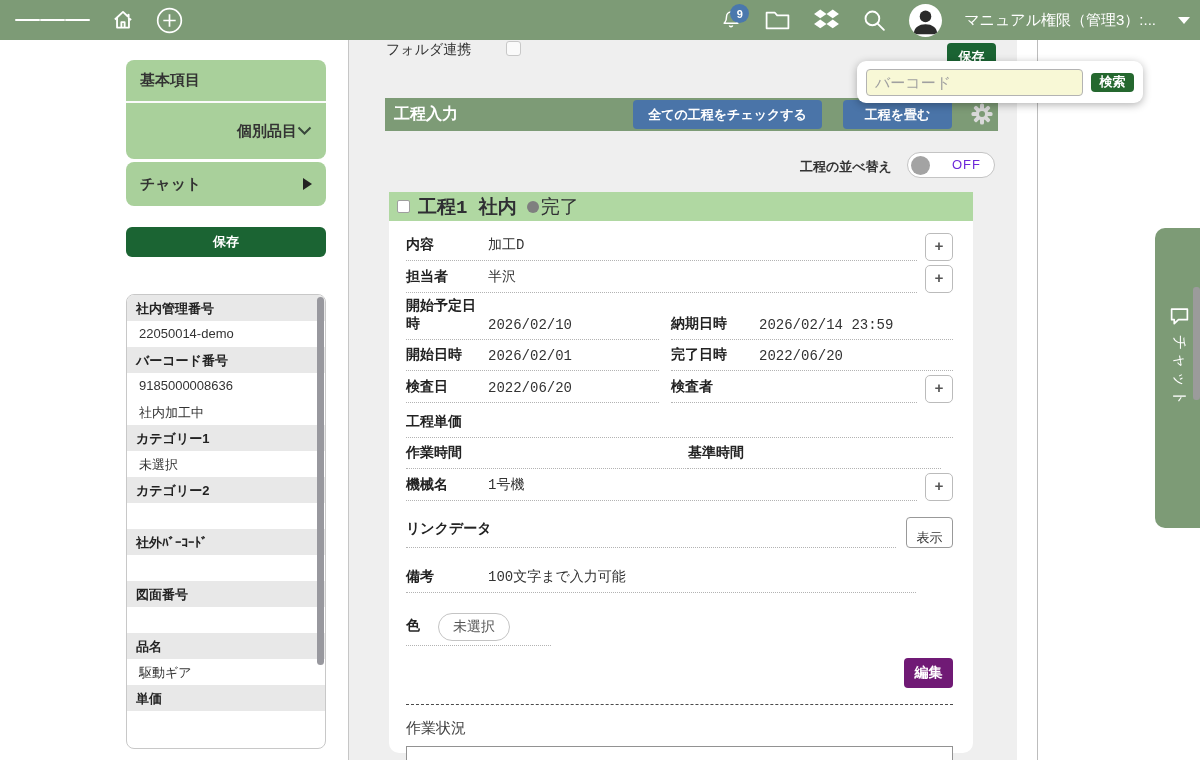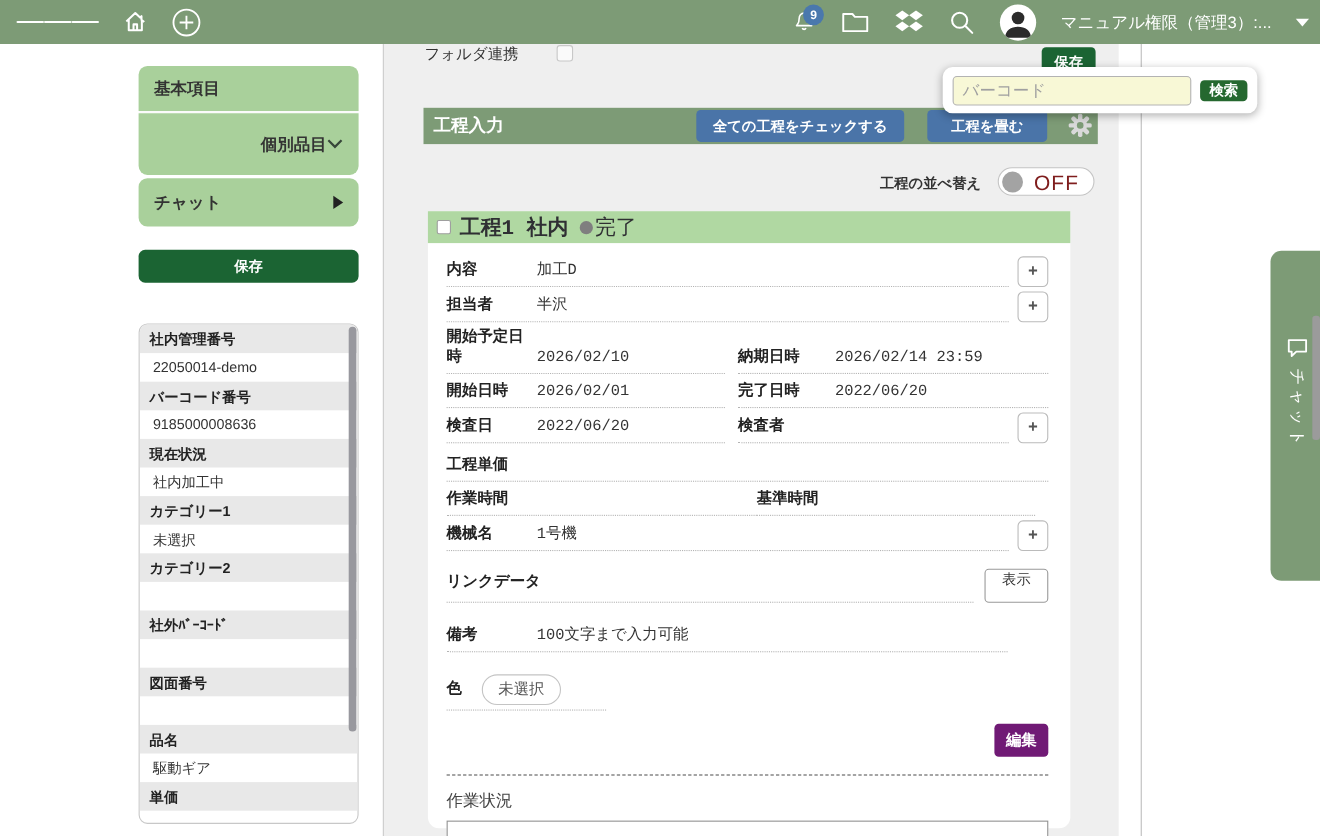--- a/index.html
+++ b/index.html
@@ -45,21 +45,21 @@
   .checkbox { display:inline-block; width:15px; height:15px; background:#fafafa;
               border:1px solid #c8c8c8; border-radius:3px; }
   .greenbar { position:absolute; left:385px; top:98px; width:613px; height:33px; background:#7d9b76;
               display:flex; align-items:center; }
   .greenbar .title { color:#fff; font-size:16px; font-weight:700; padding-left:9px; }
   .bluebtn { background:#4a74a8; border-radius:4px; color:#fff; font-size:13px; font-weight:700;
              display:flex; align-items:center; justify-content:center; cursor:pointer; }
   .toggle { position:absolute; left:907px; top:152px; width:88px; height:26px; background:#fff;
             border:1px solid #c4c4c4; border-radius:13px; cursor:pointer; }
   .knob { position:absolute; left:3px; top:2.5px; width:19px; height:19px; border-radius:50%; background:#a3a3a3; }
-  .toggle .state { position:absolute; right:13px; top:4px; font-size:19px; color:#7f1d1d; letter-spacing:1px; }
+  .toggle .state { position:absolute; right:13px; top:4px; font-size:13px; color:#6d28d9; letter-spacing:1px; }
 
   
   .popup { position:absolute; left:857px; top:61px; width:286px; height:42px; background:#fff;
            border-radius:9px; box-shadow:0 2px 8px rgba(0,0,0,.3); z-index:5;
            display:flex; align-items:center; padding:0 9px; gap:8px; }
   .bar-input { flex:1; height:27px; background:#f8f8d6; border:1px solid #b3b3b3; border-radius:4px;
                padding:0 8px; font-size:15px; color:#333; font-family:inherit; }
   .bar-input::placeholder { color:#a0a0a0; }
   .searchbtn { width:47px; height:19px; background:#25682f; border:none; border-radius:4px; color:#fff;
                font-size:13px; font-weight:700; cursor:pointer; font-family:inherit; }
@@ -79,23 +79,23 @@
   .fr { display:flex; align-items:flex-end; margin-top:4px; }
   .line { flex:1; display:flex; align-items:flex-end; border-bottom:1px dotted #b3b3b3;
           padding-bottom:6px; min-height:27px; }
   .lab { width:82px; flex:none; font-size:14px; font-weight:700; color:#222; }
   .lab.r { width:88px; }
   .val { font-size:14px; color:#333; }
   .line.l { flex:none; width:253px; margin-right:12px; }
   .plusbtn { width:28px; height:28px; flex:none; margin-left:8px; background:#fff;
              border:1px solid #bbb; border-radius:5px; font-size:15px; font-weight:700; color:#555;
              display:flex; align-items:center; justify-content:center; cursor:pointer; }
-  .showbtn { width:58px; height:31px; flex:none; margin-left:10px; background:#fff;
+  .showbtn { width:47px; height:31px; flex:none; margin-left:10px; background:#fff;
              border:1px solid #999; border-radius:4px; font-size:13px; color:#333;
-             display:flex; align-items:flex-start; justify-content:center; cursor:pointer; }
+             display:flex; align-items:flex-end; justify-content:center; cursor:pointer; }
   .pill { display:inline-flex; align-items:center; justify-content:center; height:28px; padding:0 14px;
           border:1px solid #c4c4c4; border-radius:14px; font-size:14px; color:#555;
           background:#fff; margin-left:18px; position:relative; top:6px; cursor:pointer; }
   .editbtn { width:49px; height:30px; background:#701a75; border-radius:4px; color:#fff; font-size:14px;
              font-weight:700; display:flex; align-items:center; justify-content:center;
              margin:12px 0 0 auto; cursor:pointer; }
   .dash { border-top:1.5px dashed #4a4a4a; margin-top:16px; }
   .workstatus { margin-top:14px; font-size:15px; color:#444; }
   .ws-input { margin-top:8px; width:574px; max-width:100%; height:20px; border:1px solid #929292;
               background:#fff; font-family:inherit; font-size:13px; padding:0 4px; }
@@ -195,21 +195,20 @@
 
   <div class="savebtn">
     <span>保存</span>
   </div>
 
   <div class="panel">
     <div class="p-label">社内管理番号</div>
     <div class="p-value">22050014-demo</div>
     <div class="p-label">バーコード番号</div>
     <div class="p-value">9185000008636</div>
-    <div class="p-label">現在状況</div>
     <div class="p-value">社内加工中</div>
     <div class="p-label">カテゴリー1</div>
     <div class="p-value">未選択</div>
     <div class="p-label">カテゴリー2</div>
     <div class="p-value"></div>
     <div class="p-label">社外ﾊﾞｰｺｰﾄﾞ</div>
     <div class="p-value"></div>
     <div class="p-label">図面番号</div>
     <div class="p-value"></div>
     <div class="p-label">品名</div>

